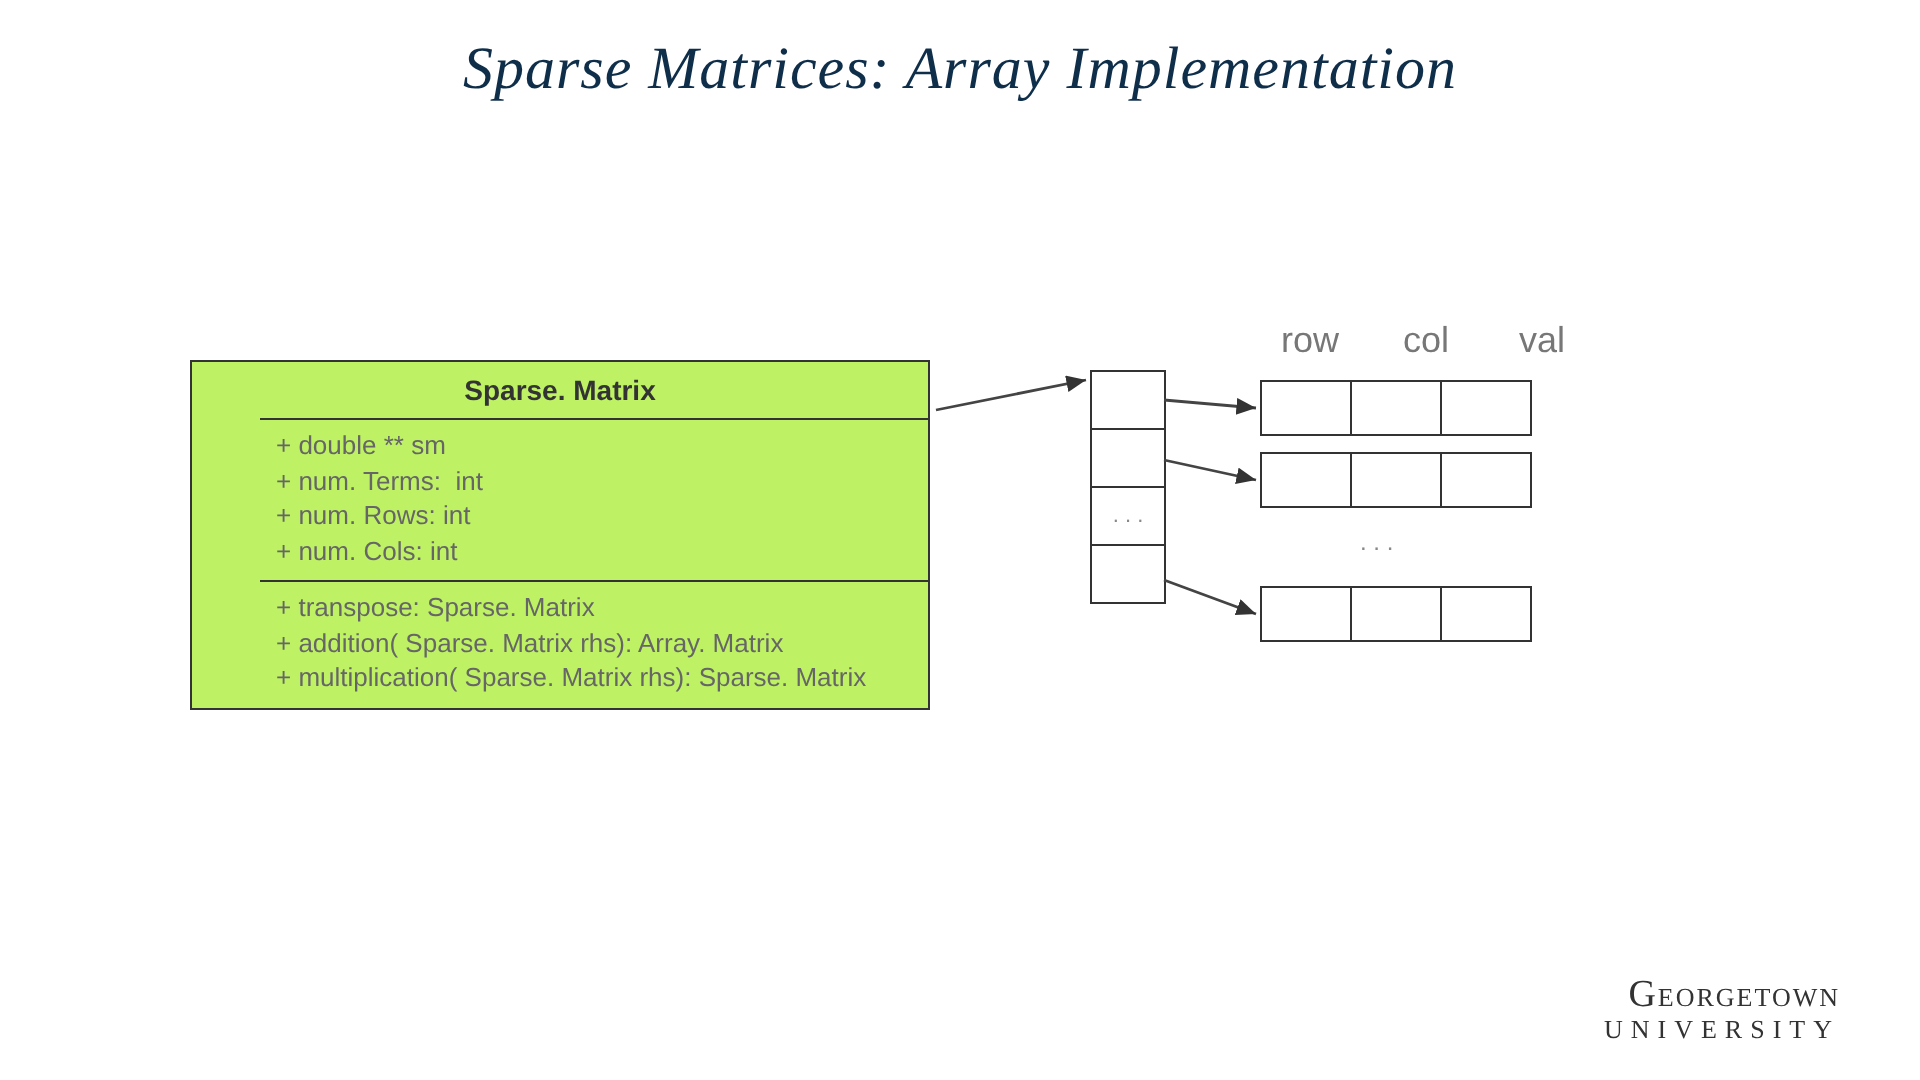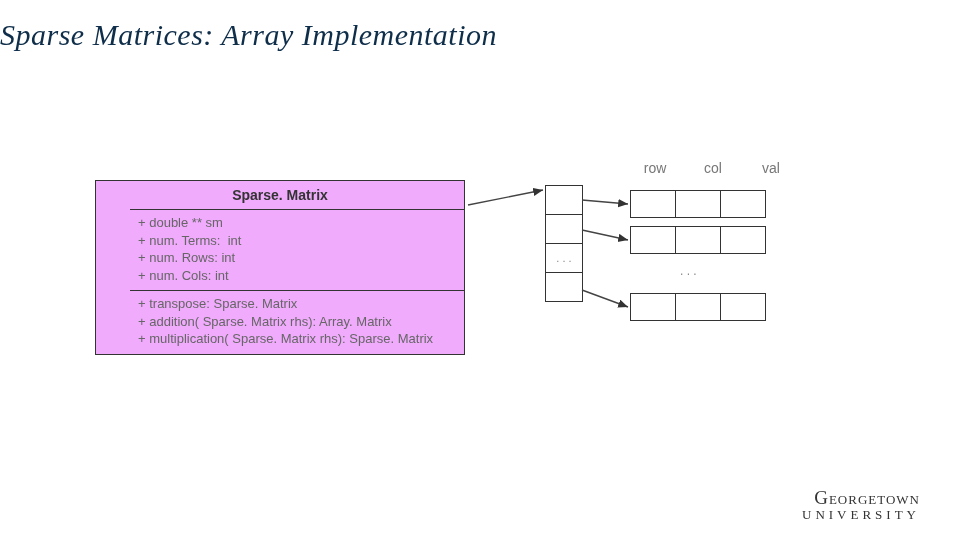--- a/index.html
+++ b/index.html
@@ -3,36 +3,36 @@
 <meta charset="utf-8">
 <style>
   * { box-sizing: border-box; margin: 0; padding: 0; }
   html, body { width: 960px; height: 540px; background: #fff; font-family: Arial, Helvetica, sans-serif; position: relative; overflow: hidden; }
 
   .title {
     position: absolute;
     top: 18px;
     left: 0;
     width: 100%;
-    text-align: left;
+    text-align: center;
     font-family: Georgia, 'Times New Roman', serif;
     font-style: italic;
     font-size: 30px;
     color: #0f2e4a;
     letter-spacing: 0.5px;
   }
 
   
   .uml {
     position: absolute;
     left: 95px;
     top: 180px;
     width: 370px;
     border: 1px solid #333;
-    background: #f0abfc;
+    background: #bef264;
     font-size: 13px;
     color: #666;
   }
   .uml .section { border-top: 1px solid #333; padding: 4px 8px 6px; margin-left: 34px; }
   .uml .uml-title {
     text-align: center;
     font-weight: bold;
     color: #333;
     padding: 6px 4px;
     font-size: 14px;
@@ -61,21 +61,21 @@
   .arr .dots { border: 1px solid #333; }
 
   
   .triple-header {
     position: absolute;
     left: 635px;
     top: 160px;
     display: flex;
     gap: 18px;
     color: #777;
-    font-size: 14px;
+    font-size: 18px;
   }
   .triple-header .hcol { width: 40px; text-align: center; }
 
   .triple {
     position: absolute;
     left: 630px;
     display: flex;
   }
   .triple .tcell {
     width: 46px;

